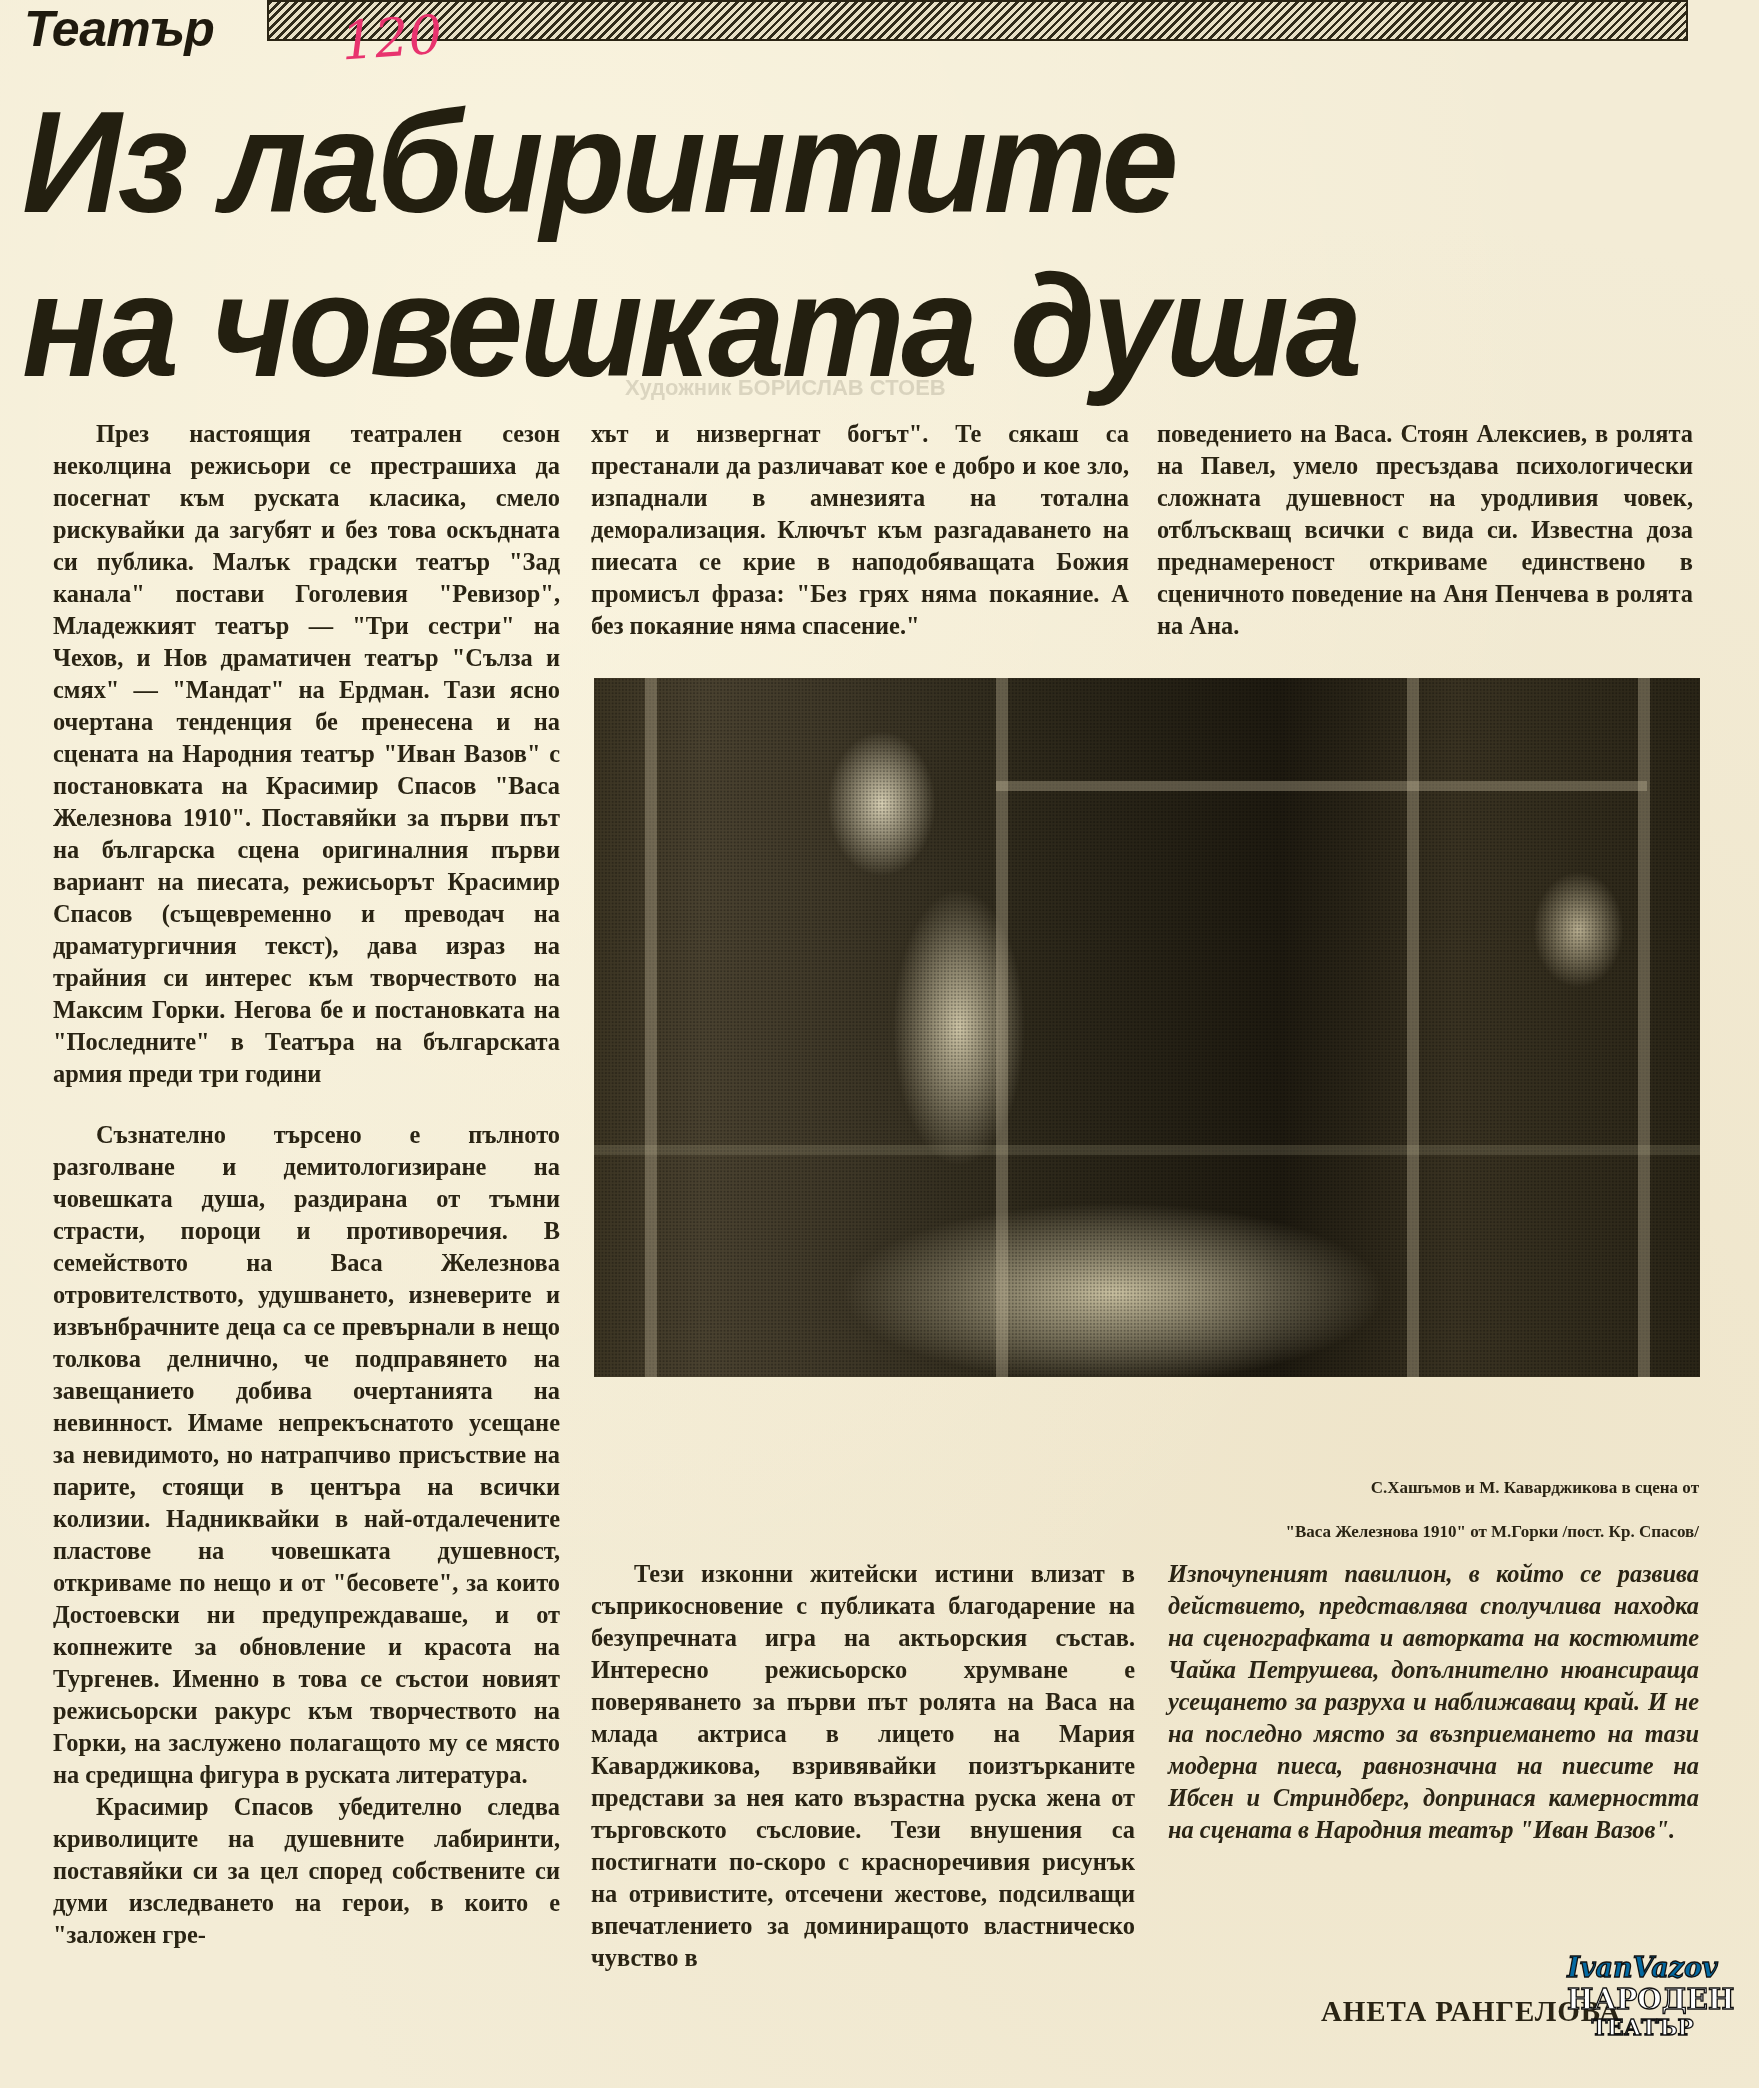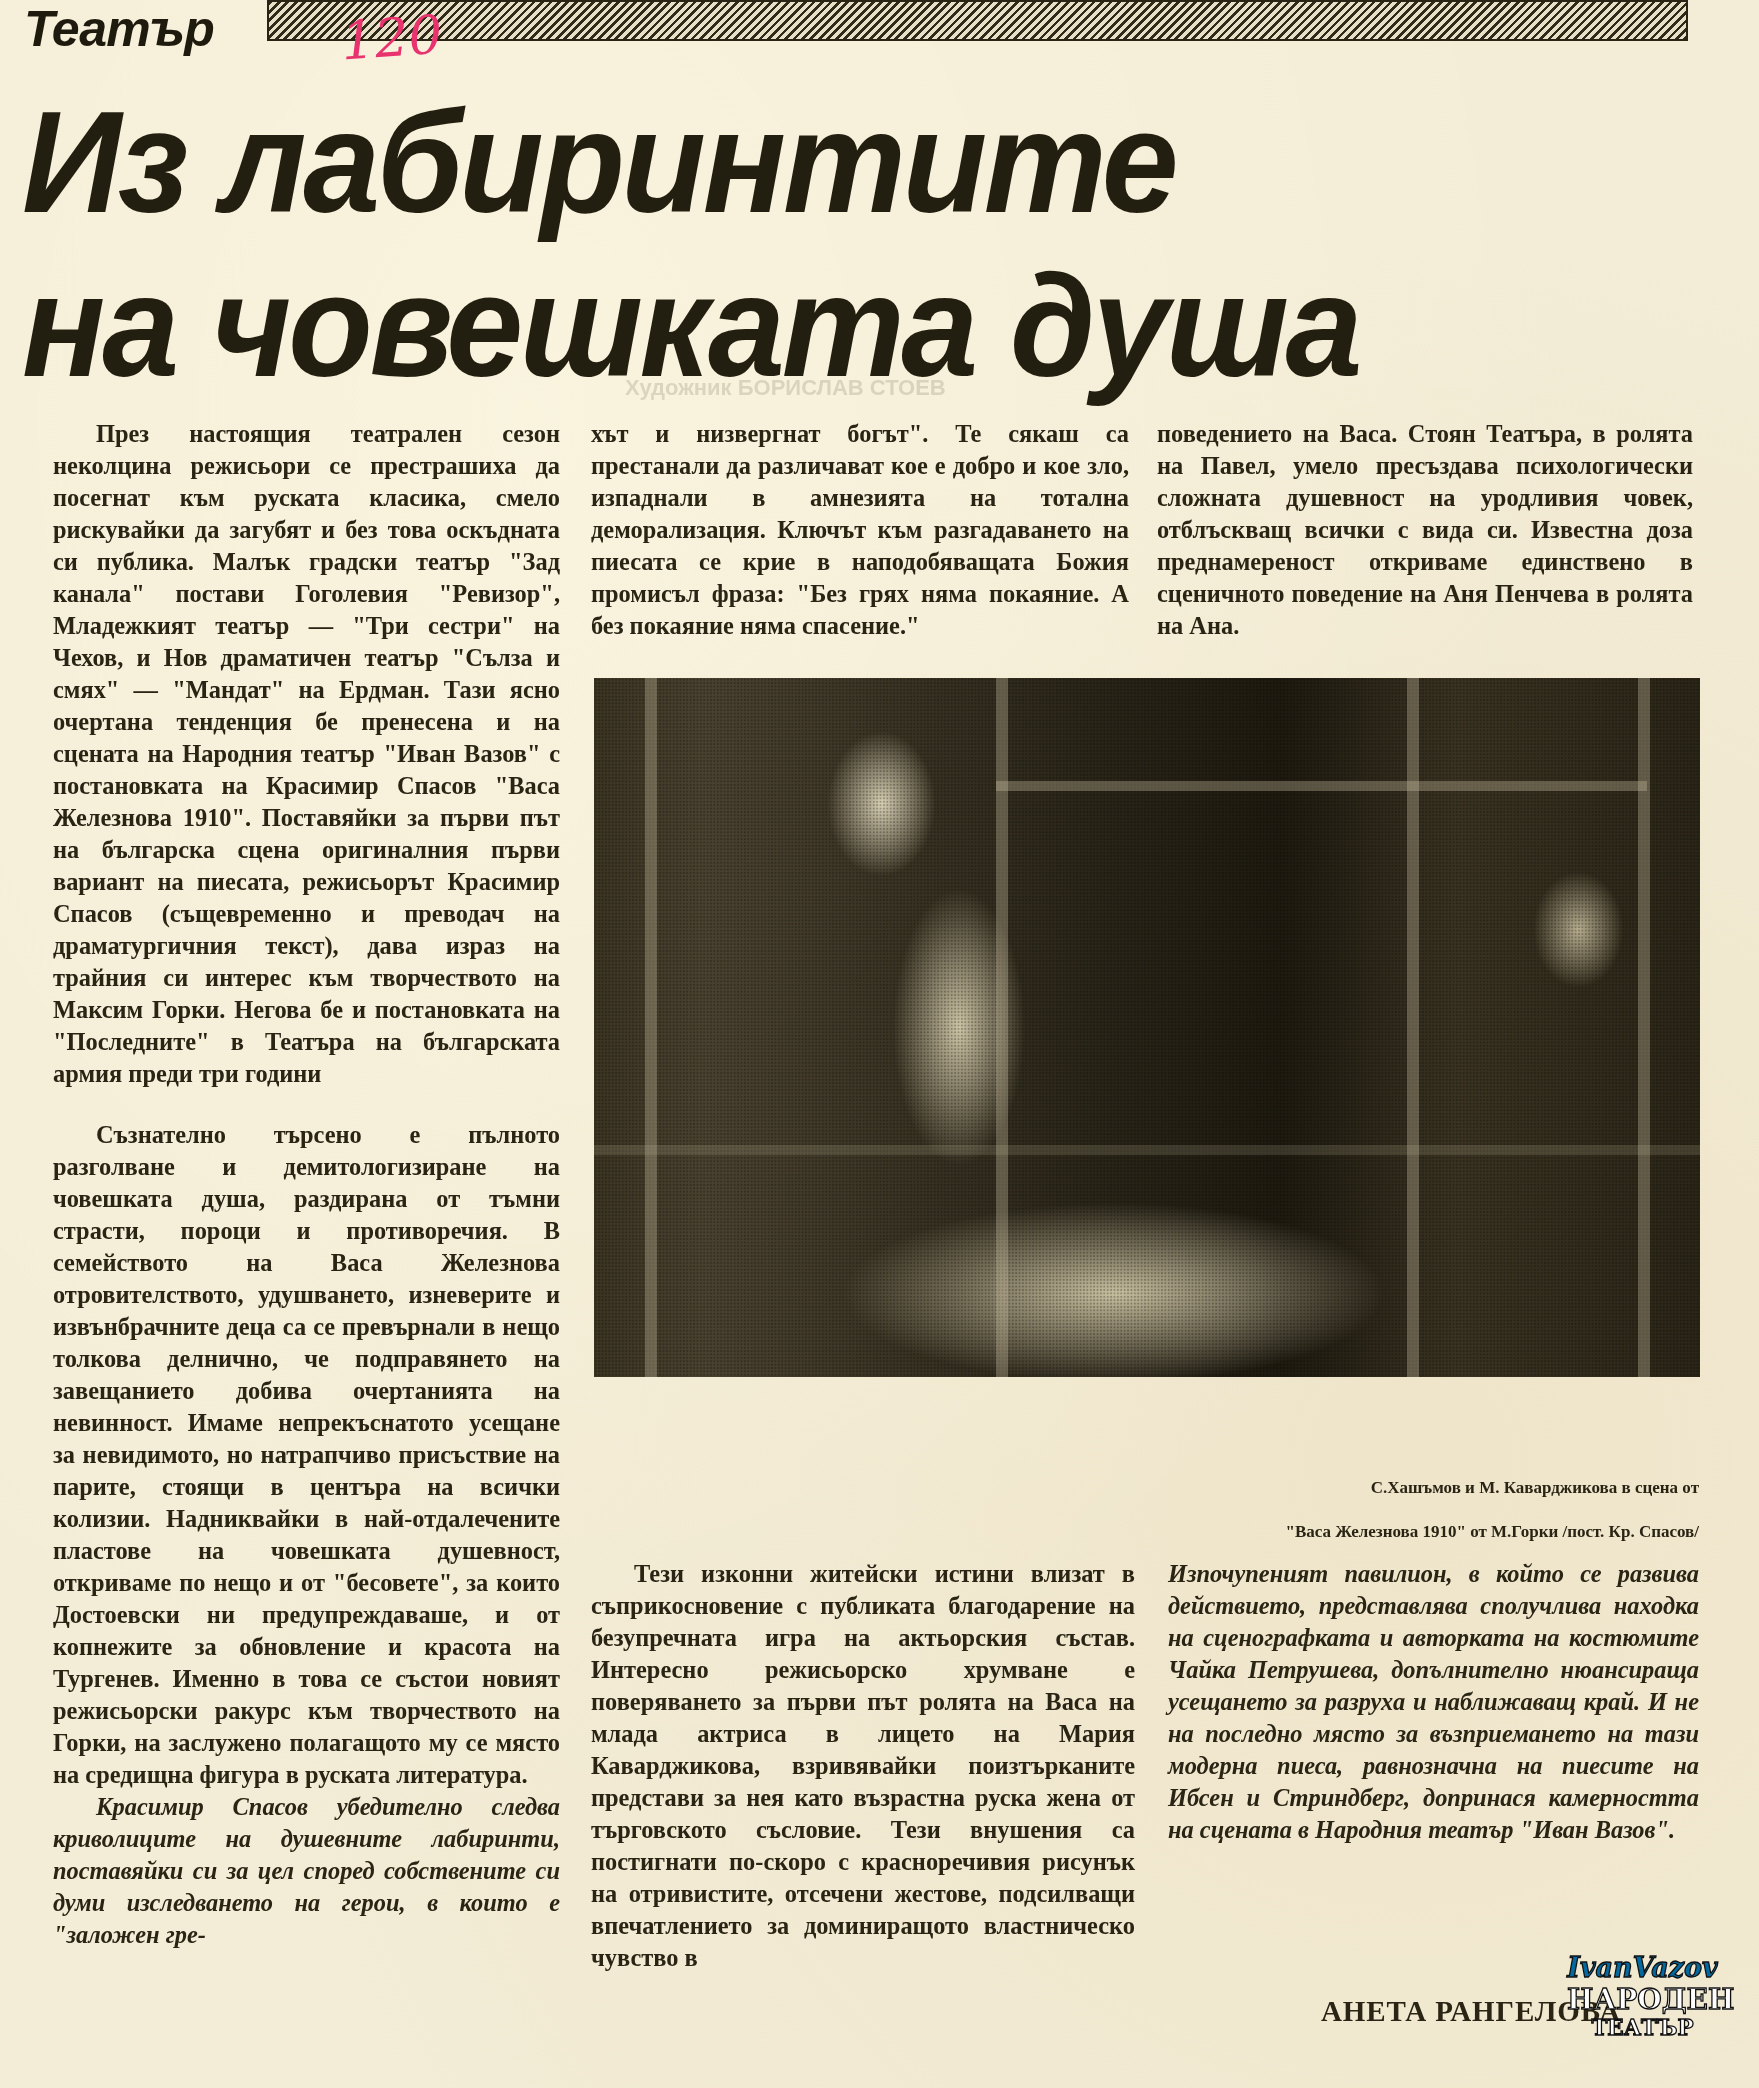--- a/index.html
+++ b/index.html
@@ -39,21 +39,21 @@
   }
   .headline div { white-space: nowrap; }
   .col {
     position: absolute;
     font-weight: 700; font-size: 24.4px; line-height: 32px;
     text-align: justify;
   }
   .col p { margin: 0; text-indent: 43px; }
   .col p + p { margin-top: 29px; }
   .col p.cont { text-indent: 0; }
-  .col p.tight { margin-top: 0; font-style: italic; }
+  .col p.tight { margin-top: 0; }
   #col1 { left: 53px; top: 418px; width: 507px; }
   #col2-top { left: 591px; top: 418px; width: 538px; }
   #col3-top { left: 1157px; top: 418px; width: 536px; }
   #col2-bot { left: 591px; top: 1558px; width: 544px; }
   #col3-bot { left: 1168px; top: 1558px; width: 531px; font-style: italic; }
   .photo {
     position: absolute; left: 594px; top: 678px; width: 1106px; height: 699px;
     background:
       radial-gradient(ellipse 77px 103px at 26% 18%, #d9d1b5 0%, rgba(217,209,181,0) 70%),
       radial-gradient(ellipse 94px 197px at 33% 50%, #cfc6a7 0%, rgba(207,198,167,0) 70%),
@@ -114,21 +114,21 @@
   <p>През настоящия театрален сезон неколцина режисьори се престрашиха да посегнат към руската класика, смело рискувайки да загубят и без това оскъдната си публика. Малък градски театър "Зад канала" постави Гоголевия "Ревизор", Младежкият театър — "Три сестри" на Чехов, и Нов драматичен театър "Сълза и смях" — "Мандат" на Ердман. Тази ясно очертана тенденция бе пренесена и на сцената на Народния театър "Иван Вазов" с постановката на Красимир Спасов "Васа Железнова 1910". Поставяйки за първи път на българска сцена оригиналния първи вариант на пиесата, режисьорът Красимир Спасов (същевременно и преводач на драматургичния текст), дава израз на трайния си интерес към творчеството на Максим Горки. Негова бе и постановката на "Последните" в Театъра на българската армия преди три години</p>
   <p>Съзнателно търсено е пълното разголване и демитологизиране на човешката душа, раздирана от тъмни страсти, пороци и противоречия. В семейството на Васа Железнова отровителството, удушването, изневерите и извънбрачните деца са се превърнали в нещо толкова делнично, че подправянето на завещанието добива очертанията на невинност. Имаме непрекъснатото усещане за невидимото, но натрапчиво присъствие на парите, стоящи в центъра на всички колизии. Надниквайки в най-отдалечените пластове на човешката душевност, откриваме по нещо и от "бесовете", за които Достоевски ни предупреждаваше, и от копнежите за обновление и красота на Тургенев. Именно в това се състои новият режисьорски ракурс към творчеството на Горки, на заслужено полагащото му се място на средищна фигура в руската литература.</p>
   <p class="tight">Красимир Спасов убедително следва криволиците на душевните лабиринти, поставяйки си за цел според собствените си думи изследването на герои, в които е "заложен гре-</p>
 </div>
 
 <div class="col" id="col2-top">
   <p class="cont">хът и низвергнат богът". Те сякаш са престанали да различават кое е добро и кое зло, изпаднали в амнезията на тотална деморализация. Ключът към разгадаването на пиесата се крие в наподобяващата Божия промисъл фраза: "Без грях няма покаяние. А без покаяние няма спасение."</p>
 </div>
 
 <div class="col" id="col3-top">
-  <p class="cont">поведението на Васа. Стоян Театъра, в ролята на Павел, умело пресъздава психологически сложната душевност на уродливия човек, отблъскващ всички с вида си. Известна доза преднамереност откриваме единствено в сценичното поведение на Аня Пенчева в ролята на Ана.</p>
+  <p class="cont">поведението на Васа. Стоян Алексиев, в ролята на Павел, умело пресъздава психологически сложната душевност на уродливия човек, отблъскващ всички с вида си. Известна доза преднамереност откриваме единствено в сценичното поведение на Аня Пенчева в ролята на Ана.</p>
 </div>
 
 <div class="photo">
   <div class="frame-v" style="left:51px;"></div>
   <div class="frame-v" style="left:402px;"></div>
   <div class="frame-v" style="left:813px;"></div>
   <div class="frame-v" style="left:1044px;"></div>
   <div class="frame-h" style="left:402px;width:651px;top:103px;"></div>
   <div class="frame-h" style="left:0;width:1106px;top:467px;opacity:0.5;"></div>
 </div>

